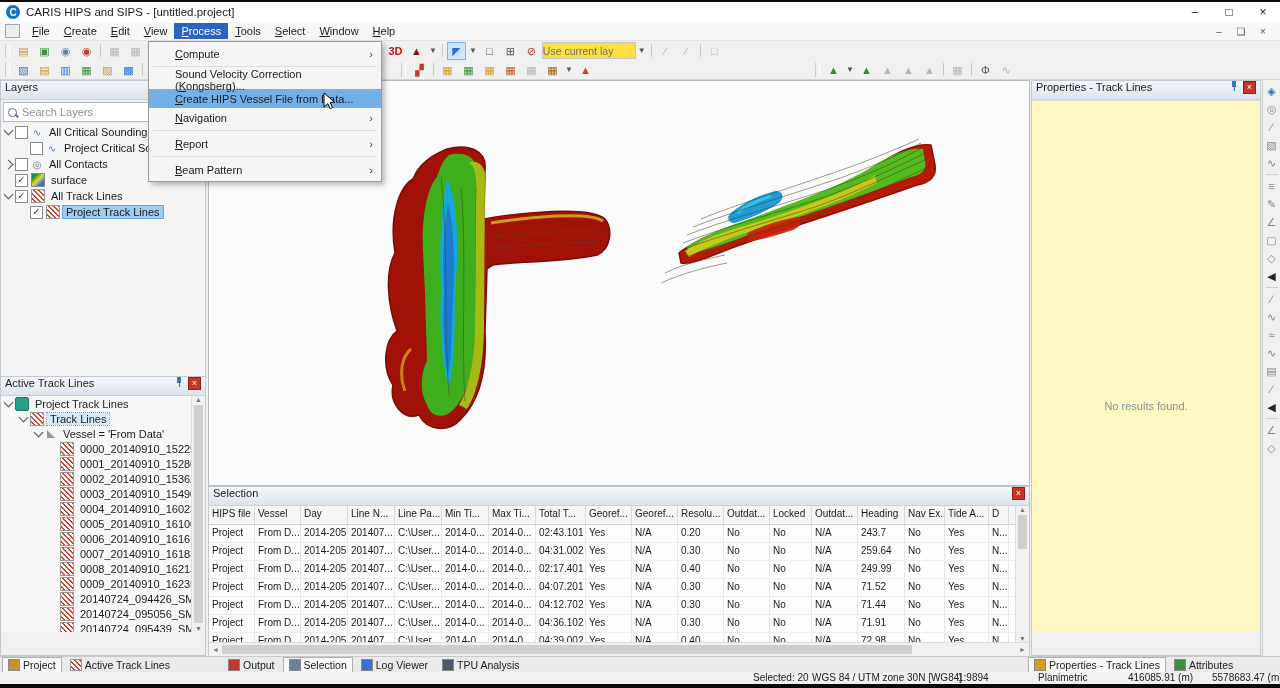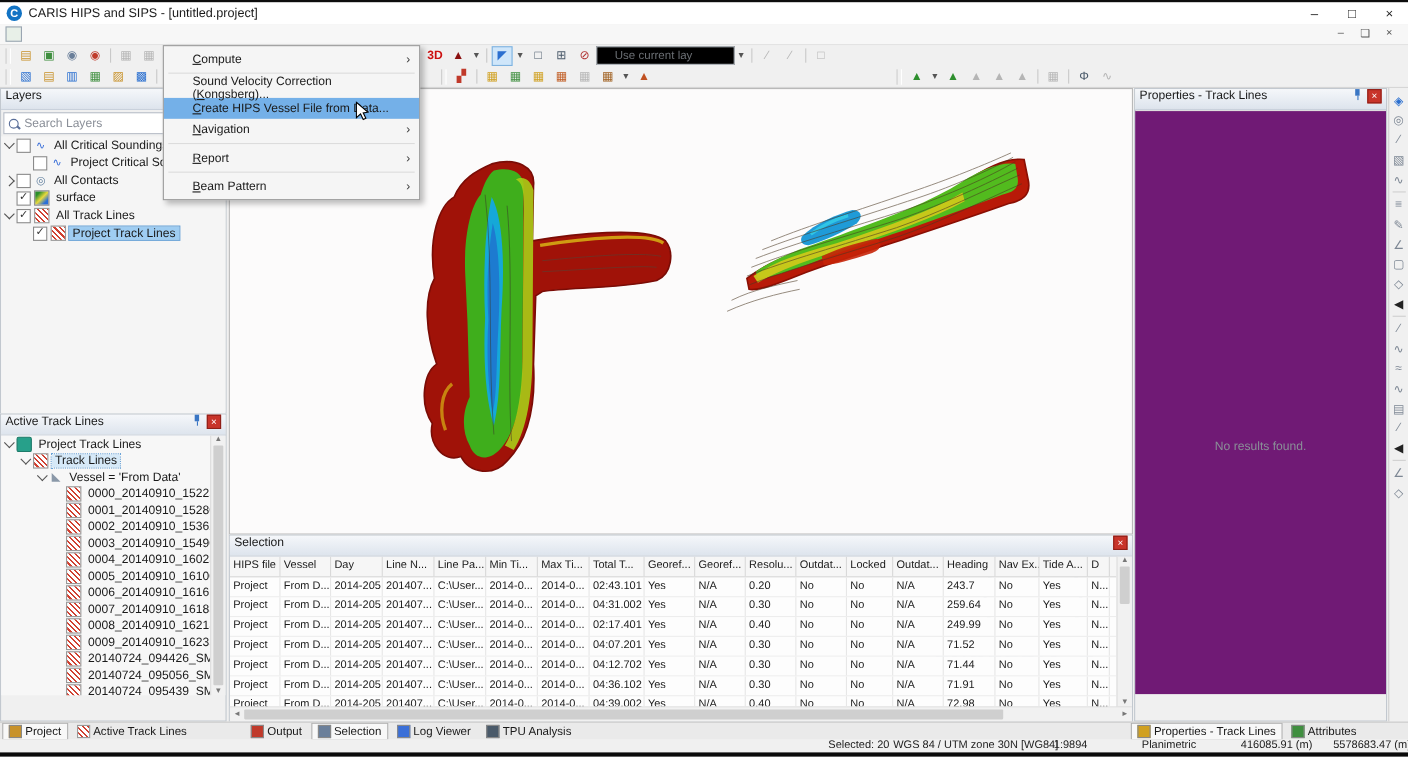--- a/index.html
+++ b/index.html
@@ -30,22 +30,22 @@
   .tb2{top:60px;height:20px;border-bottom:1px solid #d6d6d6}
   .tb-abs{position:absolute;display:flex;align-items:center;height:100%}
   .ti{min-width:17px;height:16px;display:flex;align-items:center;justify-content:center;
       font-size:11px;line-height:16px;margin:0 1px;border:1px solid transparent}
   .ti.disabled{color:#b5b5b5 !important}
   .ti.boxed{background:#cfe6fa;border:1px solid #7fb2df}
   .ti.bold{font-weight:bold}
   .sep{width:1px;height:13px;background:#c9c9c9;margin:0 3px}
   .grip{width:3px;height:14px;border-left:1px solid #cdcdcd;border-right:1px solid #fff;margin:0 3px}
   .caret{font-size:8px;color:#555;margin:0 2px}
-  .combo{height:15px;border:1px solid #c0c6cc;background:#000000;color:#6b6f74;display:flex;
-         align-items:center;padding:0 16px;font-size:10.5px;min-width:92px}
+  .combo{height:15px;border:1px solid #c0c6cc;background:#fde047;color:#6b6f74;display:flex;
+         align-items:center;padding:0 0;font-size:10.5px;min-width:92px}
 
   
   .pmenu{left:148px;top:41px;width:232px;background:#f5f5f5;border:1px solid #9b9b9b;z-index:50;
          box-shadow:3px 3px 5px rgba(0,0,0,.25);padding:2px 0}
   .pm-item{height:19px;display:flex;align-items:center}
   .pm-gut{width:24px;display:flex;align-items:center;justify-content:center}
   .pm-label{flex:1;padding-left:2px}
   .pm-arrow{padding-right:8px;color:#333}
   .pm-item.hl{background:#74b0e8}
   .msep{height:1px;background:#dcdcdc;margin:3px 4px}
@@ -127,20 +127,31 @@
   <div class="title-text">CARIS HIPS and SIPS - [untitled.project]</div>
   <div class="winbtns">
     <div class="winbtn">–</div>
     <div class="winbtn">□</div>
     <div class="winbtn">×</div>
   </div>
 </div>
 
 <div class="abs menubar">
   <div class="mdi-ic"></div>
+  <div style="display:flex">
+      <span class="menu-item"><u>F</u>ile</span>
+      <span class="menu-item"><u>C</u>reate</span>
+      <span class="menu-item"><u>E</u>dit</span>
+      <span class="menu-item"><u>V</u>iew</span>
+      <span class="menu-item active"><u>P</u>rocess</span>
+      <span class="menu-item"><u>T</u>ools</span>
+      <span class="menu-item"><u>S</u>elect</span>
+      <span class="menu-item"><u>W</u>indow</span>
+      <span class="menu-item"><u>H</u>elp</span>
+    </div>
   <div class="mdibtns">
     <span class="mdibtn">–</span>
     <span class="mdibtn">❏</span>
     <span class="mdibtn">×</span>
   </div>
 </div>
 
 <div class="abs tb tb1">
   <div class="tb-abs" style="left:2px">
       <span class="grip"></span>
@@ -593,21 +604,21 @@
   </div>
 </div>
 
 <div class="abs panel" style="left:1031px;top:80px;width:230px;height:576px">
   <div class="phead">
     <span>Properties - Track Lines</span>
     <span class="sp"></span>
     <span class="pin-ic"></span>
     <span class="close-ic">×</span>
   </div>
-  <div style="height:530px;background:#701a75;border-top:1px solid #ddd;display:flex;align-items:center;justify-content:center">
+  <div style="height:530px;background:#fef9c3;border-top:1px solid #ddd;display:flex;align-items:center;justify-content:center">
     <span class="noresults" style="margin-top:80px">No results found.</span>
   </div>
 </div>
 
 <div class="abs rtb">
     <span class="ri" style="color: rgb(42, 111, 208);">◈</span>
     <span class="ri">◎</span>
     <span class="ri">∕</span>
     <span class="ri">▧</span>
     <span class="ri">∿</span>

